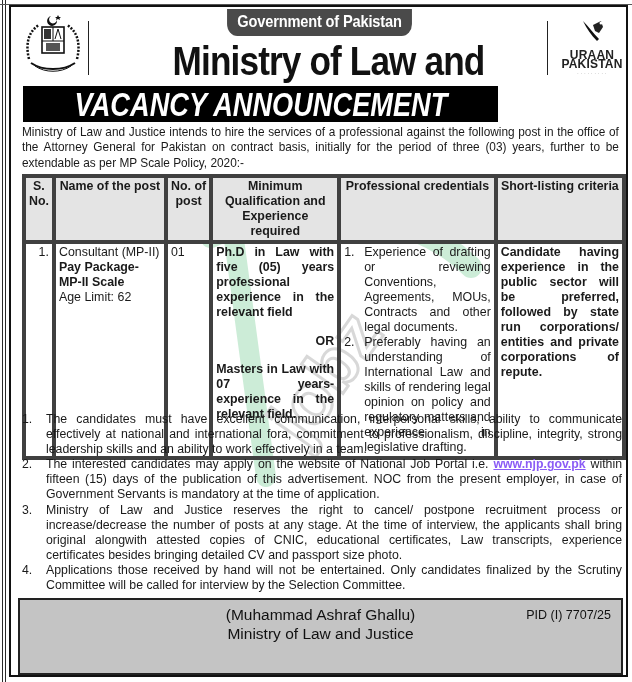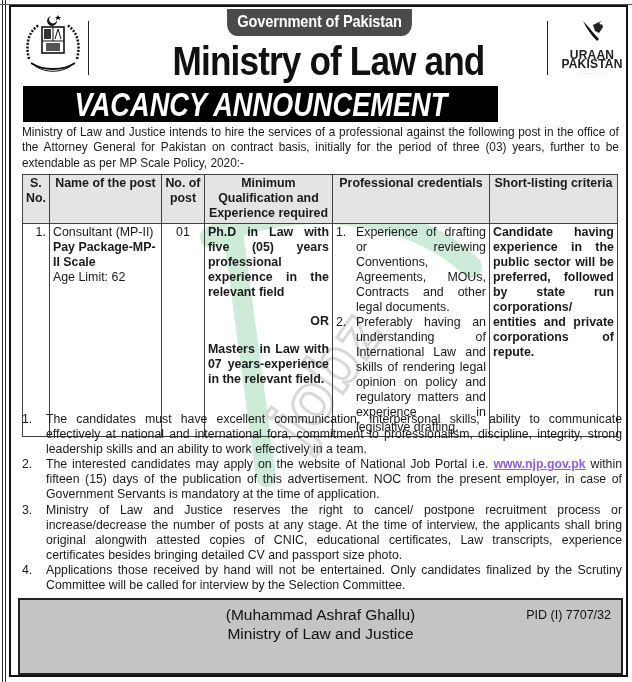--- a/index.html
+++ b/index.html
@@ -23,25 +23,25 @@
   .uraan .bird { width: 30px; height: 30px; margin: 0 auto; }
   .uraan .txt { font-weight: bold; font-size: 12px; line-height: 9px; color: #222; letter-spacing: 0.2px; }
   .uraan .urdu { font-size: 4px; color: #666; margin-top: 2px; letter-spacing: 0.5px; }
   .banner { position: absolute; left: 12px; top: 79px; width: 475px; height: 36px; background: #000;
             color: #fff; font-weight: bold; font-size: 34px; text-align: center; line-height: 37px;
             letter-spacing: 0px; font-style: italic; }
   .banner span { display: inline-block; transform: scaleX(0.8); transform-origin: center; }
   .intro { position: absolute; left: 11px; top: 118px; width: 597px; font-size: 12.6px; line-height: 15.3px;
            text-align: justify; transform: scaleX(0.94); transform-origin: left top; width: 635px; }
   table.posts { position: absolute; left: 11px; top: 167px; border-collapse: collapse; font-size: 12.4px; }
-  table.posts th, table.posts td { border: 1px solid #404040; vertical-align: top; padding: 1px 3px; line-height: 15px; }
+  table.posts th, table.posts td { border: 4px solid #404040; vertical-align: top; padding: 1px 3px; line-height: 15px; }
   table.posts th { background: #e4e4e4; font-weight: bold; text-align: center; height: 46px; }
   .c-sno { width: 17px; }
   .c-name { width: 105px; }
-  .c-num { width: 36px; text-align: center; }
+  .c-num { width: 36px; text-align: left; }
   .c-qual { width: 121px; }
   .c-cred { width: 150px; }
   .c-short { width: 121px; }
   td.body-row { height: 182px; }
   .just { text-align: justify; font-weight: bold; }
   .bold { font-weight: bold; }
   .or { text-align: right; font-weight: bold; margin: 14px 0 13px 0; }
   ol.cred { margin: 0; padding: 0 0 0 0; list-style: none; }
   ol.cred li { display: flex; }
   ol.cred li .n { width: 20px; flex: none; }
@@ -168,17 +168,17 @@
       <span class="n">3.</span>
       <span class="t">Ministry of Law and Justice reserves the right to cancel/ postpone recruitment process or increase/decrease the number of posts at any stage. At the time of interview, the applicants shall bring original alongwith attested copies of CNIC, educational certificates, Law transcripts, experience certificates besides bringing detailed CV and passport size photo.</span>
     </div>
     <div class="note">
       <span class="n">4.</span>
       <span class="t">Applications those received by hand will not be entertained. Only candidates finalized by the Scrutiny Committee will be called for interview by the Selection Committee.</span>
     </div>
   </div>
 
   <div class="footer">
-    <div class="pid">PID (I) 7707/32</div>
+    <div class="pid">PID (I) 7707/25</div>
     <div class="sig-name">(Muhammad Ashraf Ghallu)</div>
     <div>Ministry of Law and Justice</div>
   </div>
 </div>
 
 </body></html>

